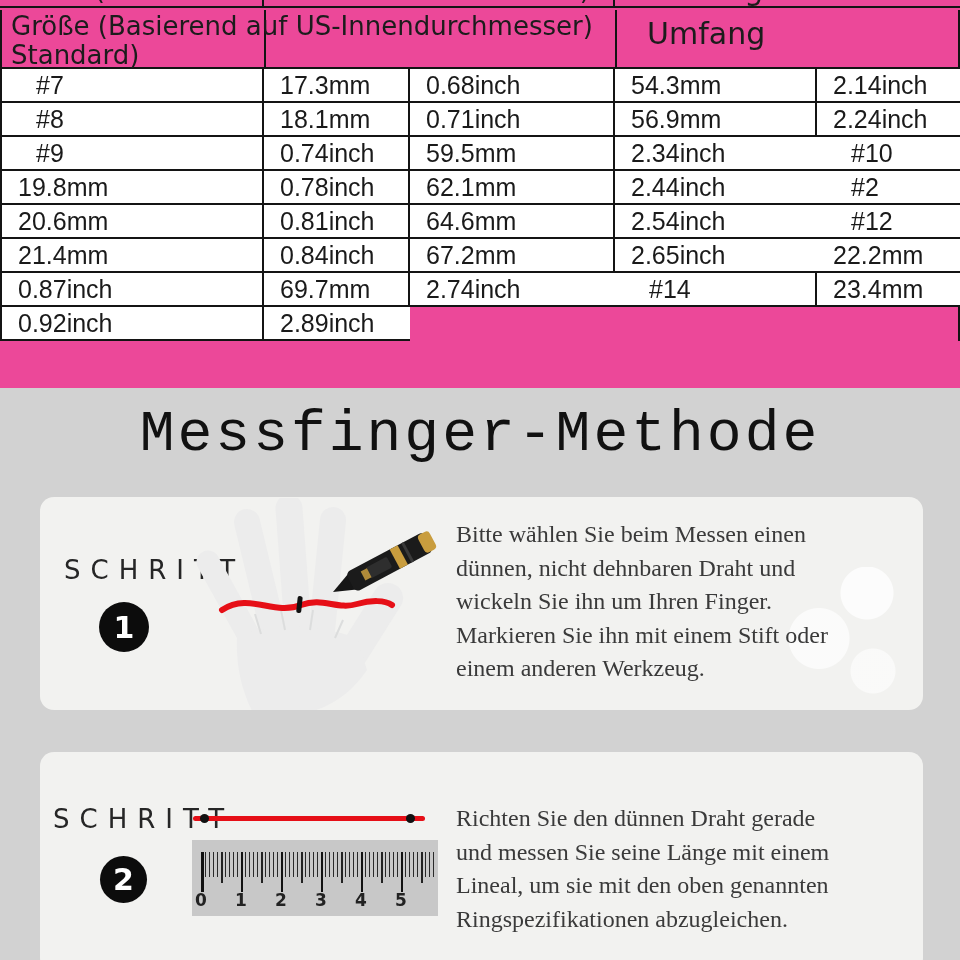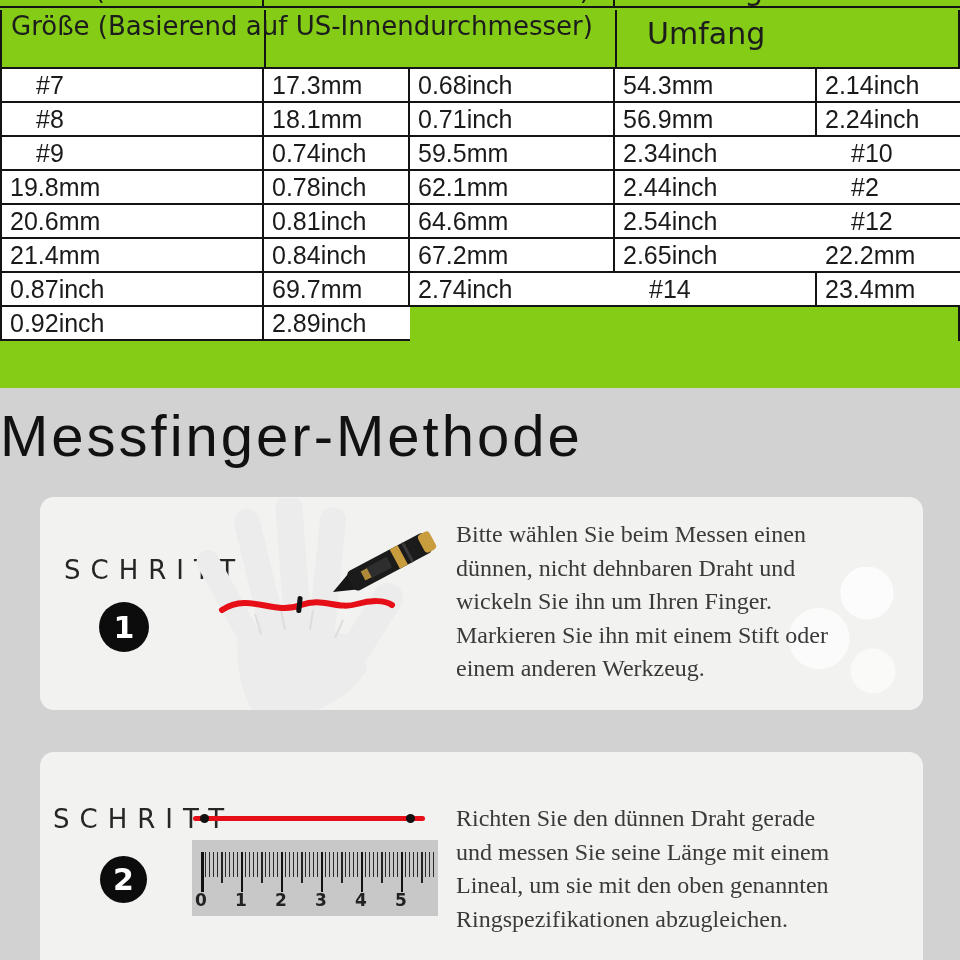--- a/index.html
+++ b/index.html
@@ -1,43 +1,43 @@
 <!DOCTYPE html>
 <html style="--red: #e60f17; --section-bg: #d2d2d2; --card-bg: #f2f2f0; --ruler-bg: #c8c8c8; --ink: #141414;"><head>
 <meta charset="utf-8">
 <style>
   :root{
     --red:#e60f17; --section-bg:#d2d2d2; --card-bg:#f2f2f0; --ruler-bg:#c8c8c8; --ink:#141414;
   }
   *{margin:0;padding:0;box-sizing:border-box}
   body{font-family:"DejaVu Sans",sans-serif;background:#fff}
-  .page{position:relative;width:960px;height:960px;overflow:hidden;background:#84cc16}
+  .page{position:relative;width:960px;height:960px;overflow:hidden;background:#ec4899}
 
   
   .size-table{position:absolute;left:0;top:0;width:960px;color:#161616}
   .remnant{position:absolute;left:0;top:0;width:960px;height:8px;overflow:hidden;border-bottom:2px solid var(--ink)}
   .remnant .rem-text{position:absolute;top:-25px;left:8px;font-size:26px;line-height:30px;white-space:nowrap;color:#1c1c1c}
   .remnant .rem-umfang{position:absolute;top:-25px;left:645px;font-size:30px;line-height:30px;color:#1c1c1c}
   .remnant .vline{top:0;height:8px}
   .vline{position:absolute;width:2px;background:var(--ink)}
   .thead{position:absolute;left:0;top:10px;width:960px;height:57px;border-left:2px solid var(--ink);border-right:2px solid var(--ink)}
   .thead .vline{top:0;height:57px}
   .size-label{position:absolute;left:9px;top:2px;font-size:26px;line-height:29px;white-space:nowrap;color:#1c1c1c;z-index:2}
   .umfang-label{position:absolute;left:645px;top:6px;font-size:30px;color:#1c1c1c}
   .tgrid{position:absolute;left:0;top:67px;width:960px;display:grid;grid-template-columns:262px 146px 205px 202px 145px;border-left:2px solid var(--ink);border-right:2px solid var(--ink);border-top:2px solid var(--ink)}
   .tcell{height:34px;border-bottom:2px solid var(--ink);border-right:2px solid var(--ink);
          font-family:"Liberation Sans",sans-serif;font-size:25px;color:#1a1a1a;
-         display:flex;align-items:center;padding-left:8px;background:#fff}
+         display:flex;align-items:center;padding-left:16px;background:#fff}
   .tcell.c0{padding-left:34px}
   .tcell.c4{border-right:none}
 
   
   .method{position:absolute;left:0;top:388px;width:960px;height:572px;background:var(--section-bg)}
-  .method-title{position:absolute;left:0;top:14px;width:100%;
-    font-family:Liberation Sans, sans-serif;font-weight:300;font-size:58px;letter-spacing:3px;color:#111}
+  .method-title{position:absolute;left:0;top:14px;width:100%;text-align:center;
+    font-family:Liberation Mono, monospace;font-weight:300;font-size:58px;letter-spacing:3px;color:#111}
 
   .card{position:absolute;left:40px;width:883px;background:var(--card-bg);border-radius:14px}
   .card1{top:109px;height:213px;overflow:hidden}
   .card2{top:364px;height:220px;overflow:hidden}
   .deco{position:absolute;right:20px;top:70px;width:120px;height:130px;
     background:
       radial-gradient(circle at 70% 20%, rgba(255,255,255,.8) 0 26px, transparent 27px),
       radial-gradient(circle at 30% 55%, rgba(255,255,255,.7) 0 30px, transparent 31px),
       radial-gradient(circle at 75% 80%, rgba(255,255,255,.6) 0 22px, transparent 23px)}
 
@@ -80,20 +80,21 @@
       <span class="rem-text">Größe (Basierend auf US-Innendurchmesser)</span>
       <span class="rem-umfang">Umfang</span>
       <span class="vline" style="left:262px"></span>
       <span class="vline" style="left:613px"></span>
     </div>
     <div class="thead">
       <span class="vline" style="left:262px"></span>
       <span class="vline" style="left:613px"></span>
       <div class="size-label">
         <span>Größe (Basierend auf US-Innendurchmesser)</span><br>
+        <span>Standard)</span>
       </div>
       <div class="umfang-label">Umfang</div>
     </div>
     <div class="tgrid" id="tbody">
         <div class="tcell c0">#7</div>
         <div class="tcell c1">17.3mm</div>
         <div class="tcell c2">0.68inch</div>
         <div class="tcell c3">54.3mm</div>
         <div class="tcell c4">2.14inch</div>
         <div class="tcell c0">#8</div>

